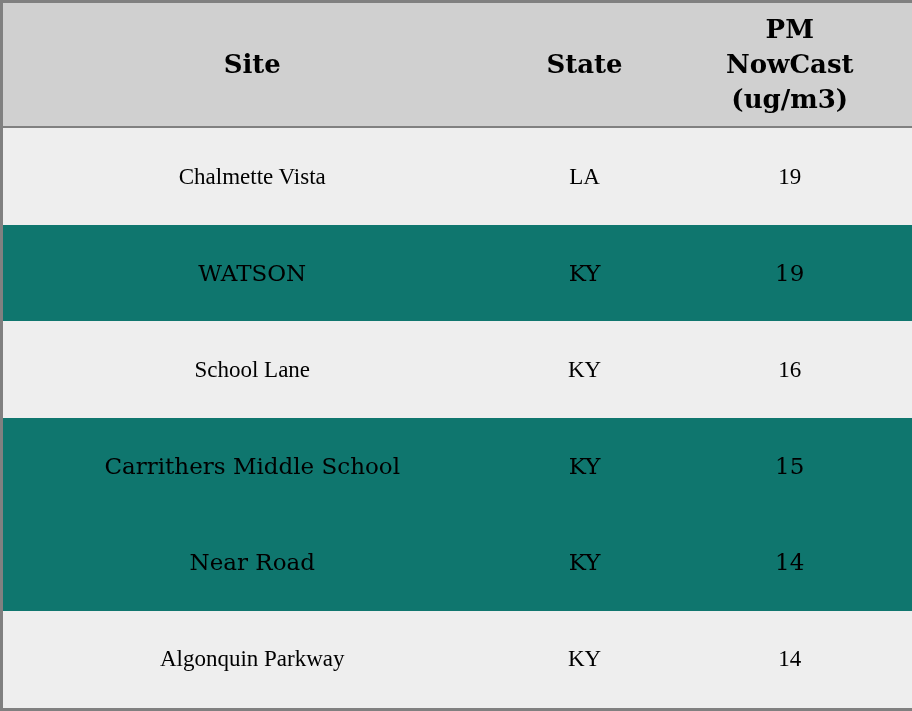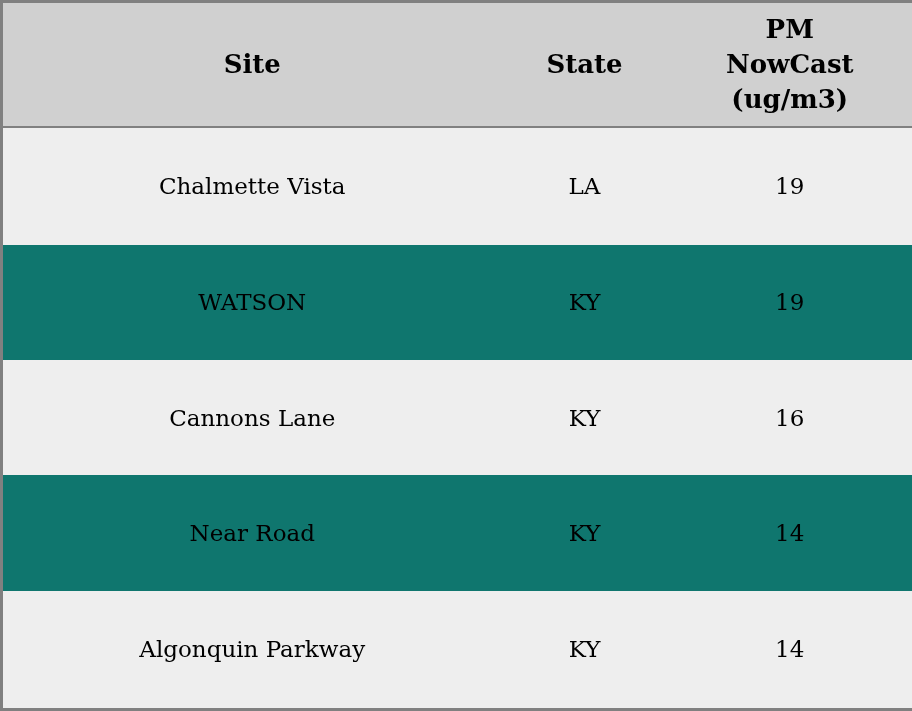--- a/index.html
+++ b/index.html
@@ -39,21 +39,21 @@
     padding: 0;
   }
   table.pm-table td {
     height: 57px;
     font-size: 23px;
     color: #000000;
     text-align: center;
     vertical-align: middle;
     padding: 0;
   }
-  table.pm-table tbody tr.odd  { background: #eeeeee; }
+  table.pm-table tbody tr.odd  { background: #eeeeee; font-family: Liberation Serif, serif; }
   table.pm-table tbody tr.even { background: #0f766e; }
 </style>
 </head>
 <body>
 
 <div class="table-wrap">
   <table class="pm-table">
     <colgroup>
       <col class="col-site">
       <col class="col-state">
@@ -73,23 +73,28 @@
           <td>Chalmette Vista</td>
           <td>LA</td>
           <td>19</td>
         </tr>
         <tr class="even">
           <td>WATSON</td>
           <td>KY</td>
           <td>19</td>
         </tr>
         <tr class="odd">
-          <td>Cannons Lane</td>
+          <td>School Lane</td>
           <td>KY</td>
           <td>16</td>
+        </tr>
+        <tr class="even">
+          <td>Carrithers Middle School</td>
+          <td>KY</td>
+          <td>15</td>
         </tr>
         <tr class="even">
           <td>Near Road</td>
           <td>KY</td>
           <td>14</td>
         </tr>
         <tr class="odd">
           <td>Algonquin Parkway</td>
           <td>KY</td>
           <td>14</td>

